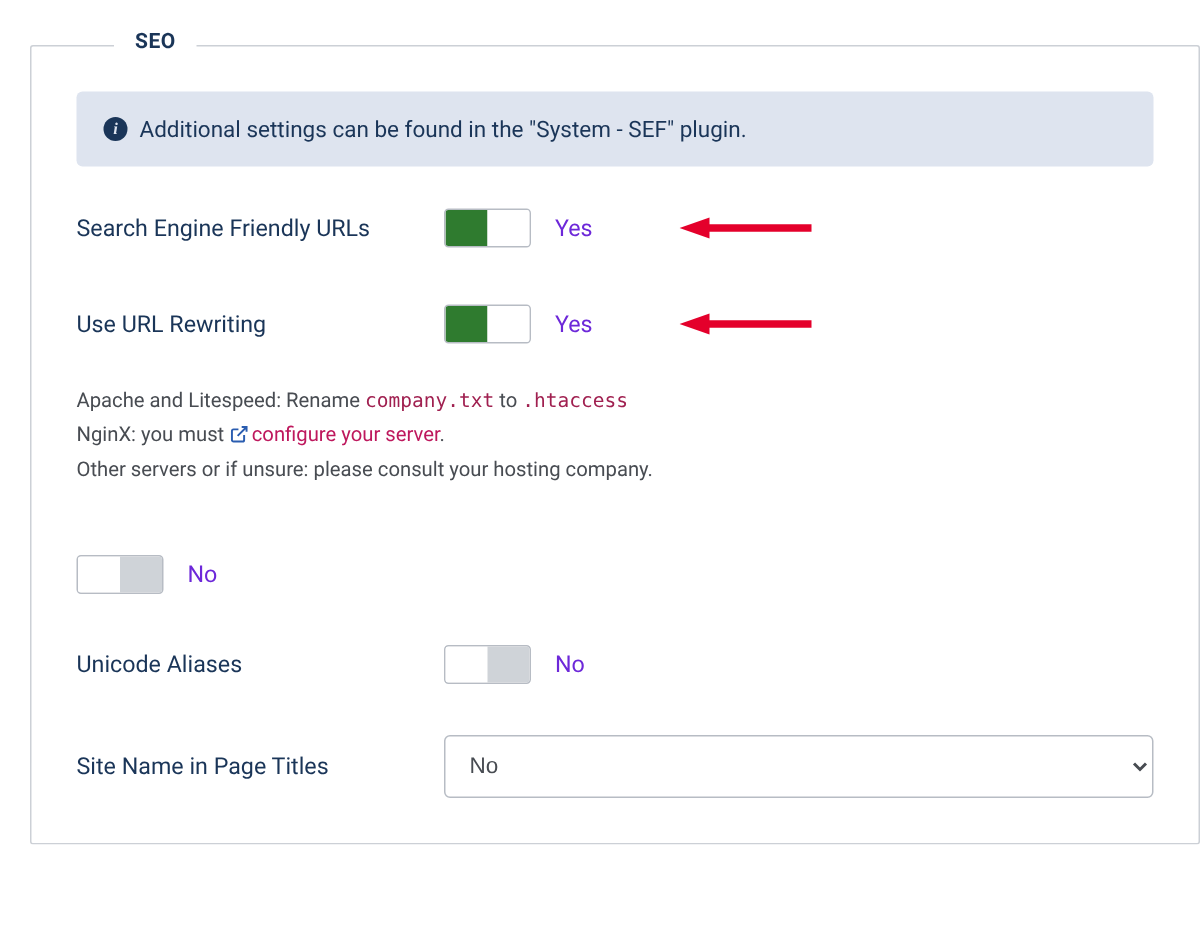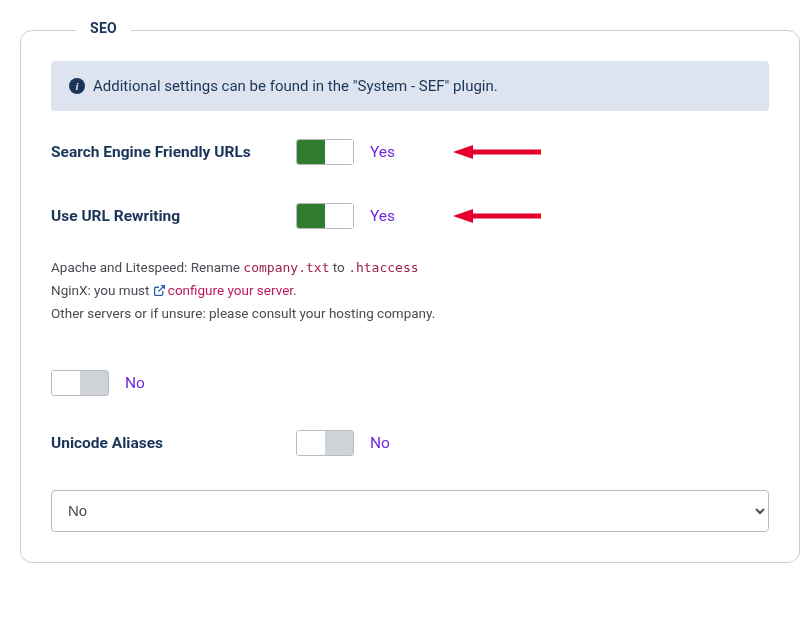--- a/index.html
+++ b/index.html
@@ -4,21 +4,21 @@
   <style>
     * { box-sizing: border-box; margin: 0; padding: 0; }
     body {
       font-family: -apple-system, BlinkMacSystemFont, "Segoe UI", Roboto, Arial, sans-serif;
       background: #fff;
       padding: 20px 0 0 20px;
       color: #1a3558;
     }
     .panel {
       border: 1px solid #ccd0d6;
-      border-radius: 12px;
+      border-radius: 2px;
       padding: 30px 30px 30px 30px;
       position: relative;
       margin-top: 10px;
       width: 780px;
     }
     .panel-title {
       position: absolute;
       top: -11px;
       left: 55px;
       background: #fff;
@@ -58,21 +58,21 @@
       display: flex;
       align-items: center;
       margin-bottom: 38px;
       position: relative;
     }
     .row.tight { margin-bottom: 34px; }
     .label {
       width: 245px;
       font-size: 15.5px;
       color: #1a3558;
-      font-weight: 700;
+      font-weight: 400;
     }
     .toggle {
       width: 58px;
       height: 26px;
       border: 1px solid #b7bcc4;
       border-radius: 3px;
       display: flex;
       cursor: pointer;
       overflow: hidden;
       flex-shrink: 0;
@@ -188,19 +188,20 @@
   <div class="row tight">
     <div class="label">Unicode Aliases</div>
     <div class="toggle off">
       <div class="toggle-half left"></div>
       <div class="toggle-half right"></div>
     </div>
     <div class="toggle-text">No</div>
   </div>
 
   <div class="row last">
+    <div class="label">Site Name in Page Titles</div>
     <div class="select-wrap">
       <select class="sel">
         <option>No</option>
       </select>
     </div>
   </div>
 </div>
 
 </body></html>

